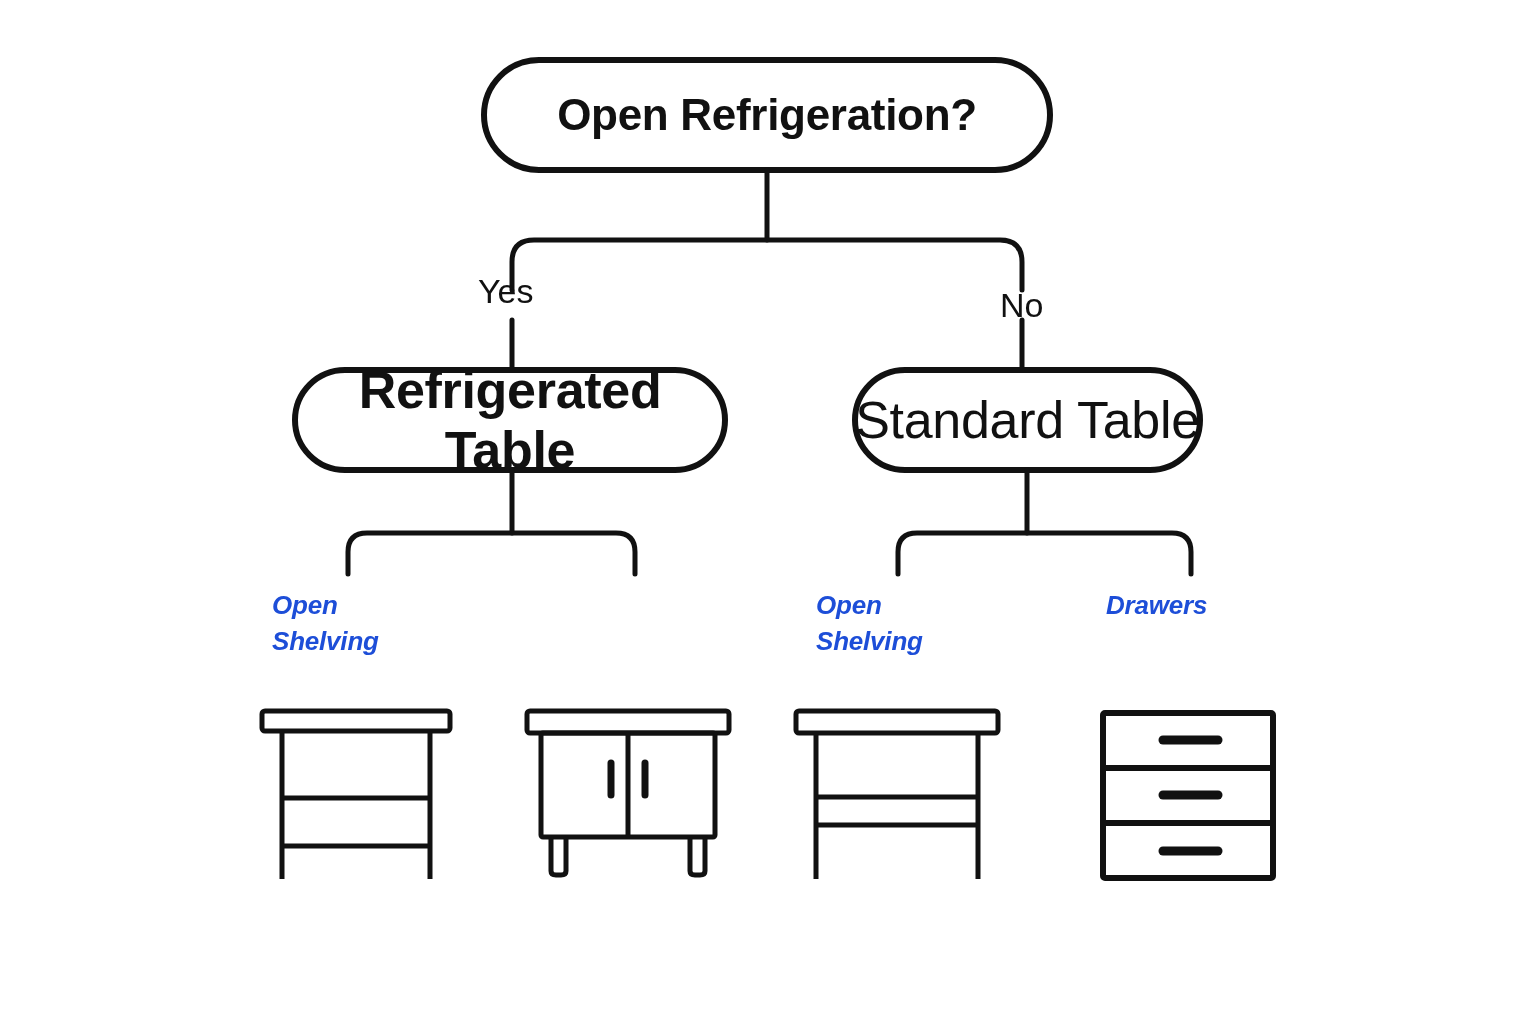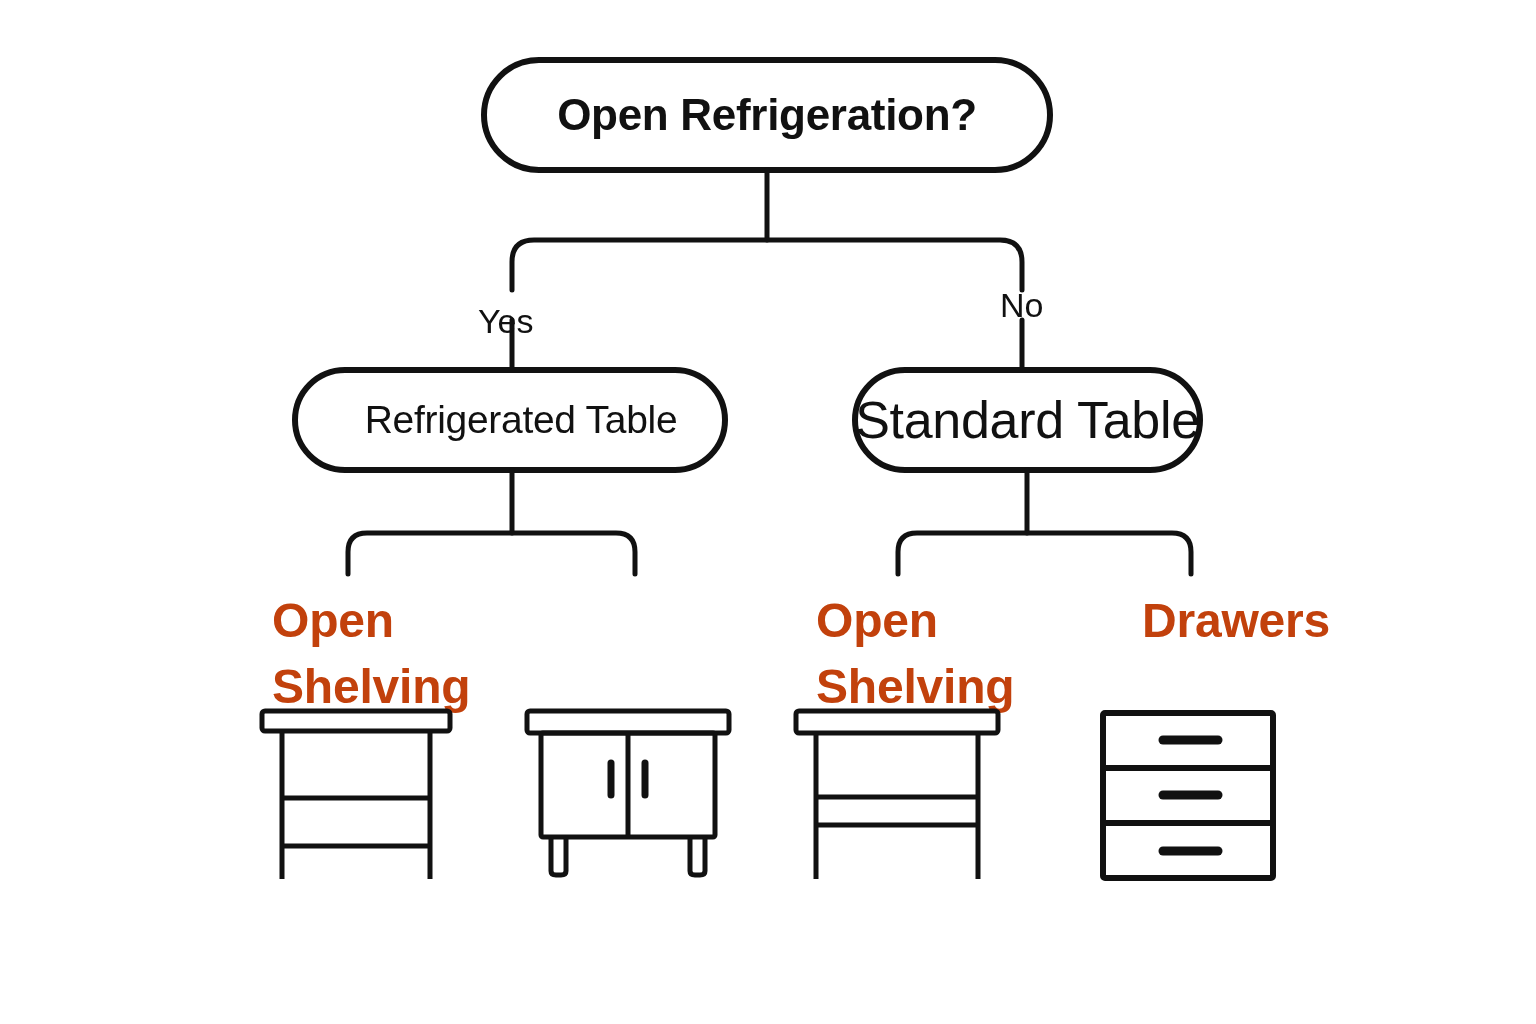--- a/index.html
+++ b/index.html
@@ -39,57 +39,58 @@
     pointer-events: none;
   }
   #root-label {
     left: 484px;
     top: 60px;
     width: 566px;
     height: 110px;
     font-size: 44px;
   }
   #left-node-label {
-    left: 306px;
+    left: 295px;
     top: 370px;
     width: 430px;
     height: 100px;
-    font-size: 39px;
-    font-weight: 400;
+    font-size: 52px;
+    font-weight: 700;
   }
   #right-node-label {
     left: 855px;
     top: 370px;
     width: 345px;
     height: 100px;
     font-size: 52px;
     font-weight: 400;
   }
   .edge-label {
     position: absolute;
     font-size: 34px;
     font-weight: 400;
     color: #111111;
     white-space: nowrap;
   }
-  #edge-label-yes { left: 478px; top: 302px; }
+  #edge-label-yes { left: 478px; top: 272px; }
   #edge-label-no  { left: 1000px; top: 286px; }
 
   .leaf-label {
     position: absolute;
-    font-size: 48px;
+    font-size: 26px;
     font-weight: 700;
     line-height: 1.38;
-    color: #c2410c;
+    color: #1d4ed8;
     white-space: pre-line;
     letter-spacing: -0.2px;
+    font-style: italic;
   }
   #leaf-label-0 { left: 272px;  top: 588px; text-align: left; }
   #leaf-label-1 { left: 816px;  top: 588px; text-align: left; }
-  #leaf-label-2 { left: 1106px; top: 588px; text-align: center; margin-left: 36px; }
+  #leaf-label-2 { left: 1106px; top: 588px; text-align: center; }
 
   .icon-wrap {
     position: absolute;
   }
   #icon-0 { left: 258px;  top: 705px; width: 196px; height: 180px; }
   #icon-1 { left: 523px;  top: 705px; width: 210px; height: 180px; }
   #icon-2 { left: 792px;  top: 705px; width: 210px; height: 180px; }
   #icon-3 { left: 1098px; top: 708px; width: 180px; height: 175px; }
 </style>
 </head>

